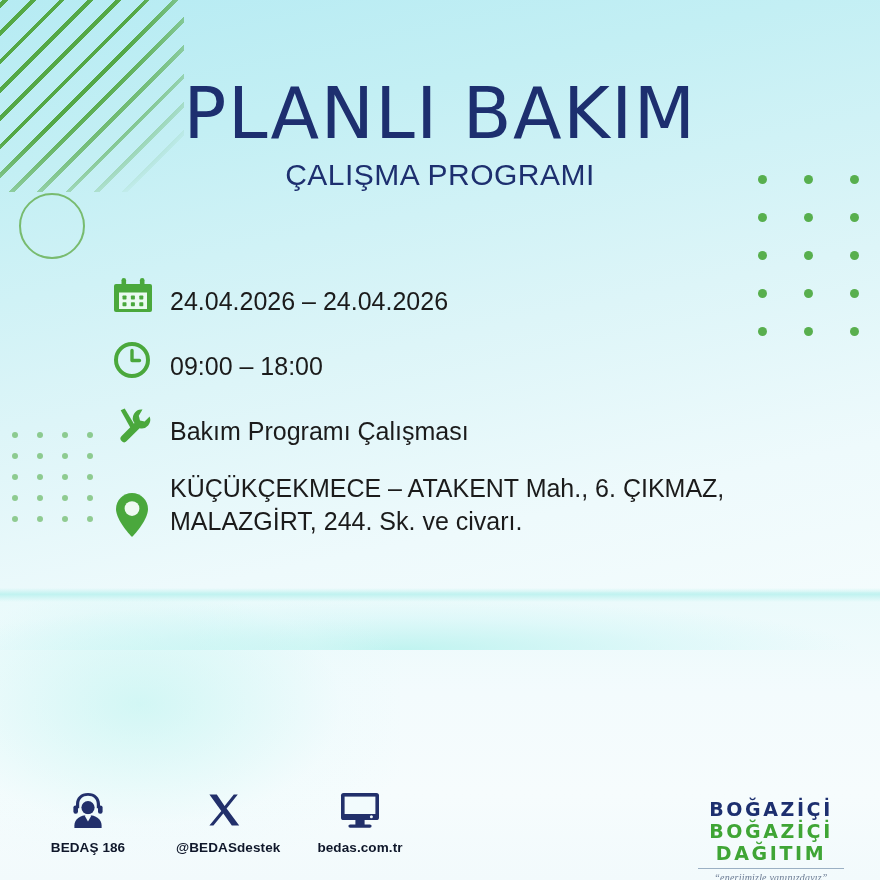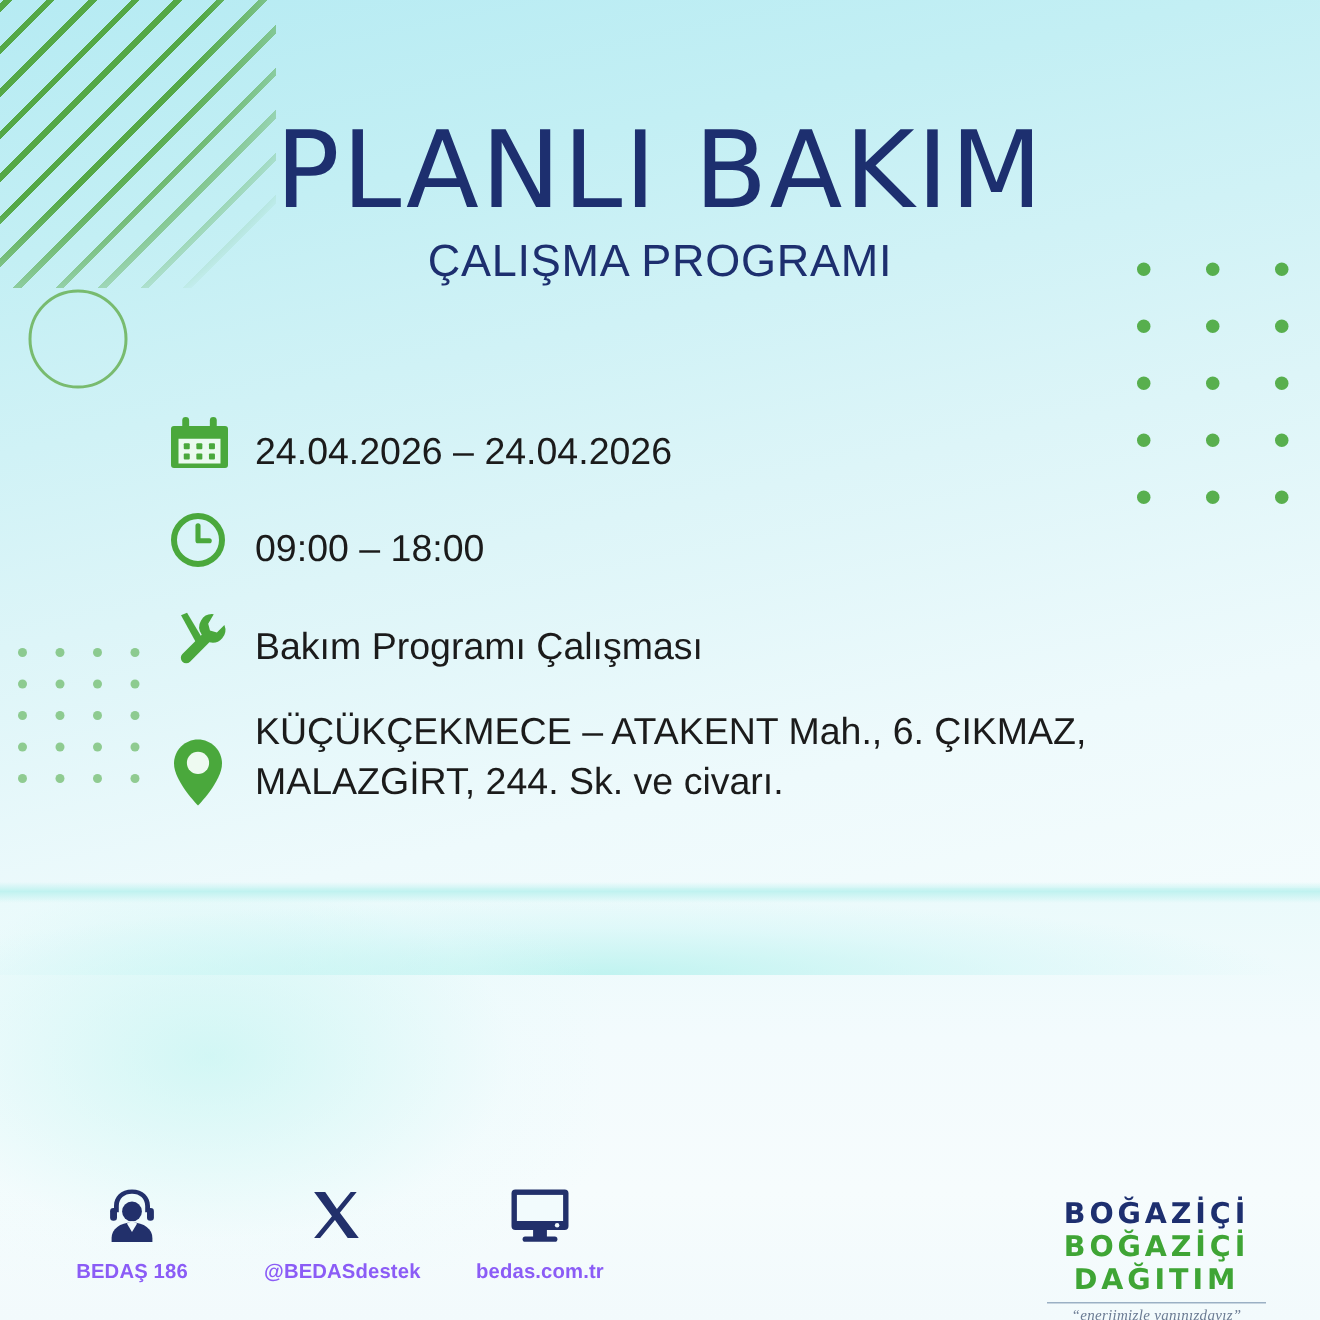--- a/index.html
+++ b/index.html
@@ -166,21 +166,21 @@
     height: 48px;
     display: flex;
     align-items: center;
     justify-content: center;
   }
   .contact .clabel {
     margin-top: 6px;
     font-size: 13.5px;
     font-weight: 700;
     letter-spacing: 0.1px;
-    color: #8b5cf6;
+    color: #0f172a;
     white-space: nowrap;
     font-family: "Liberation Sans", sans-serif;
   }
 
   .brand {
     position: absolute;
     right: 24px; top: 778px;
     text-align: center;
     width: 170px;
   }

